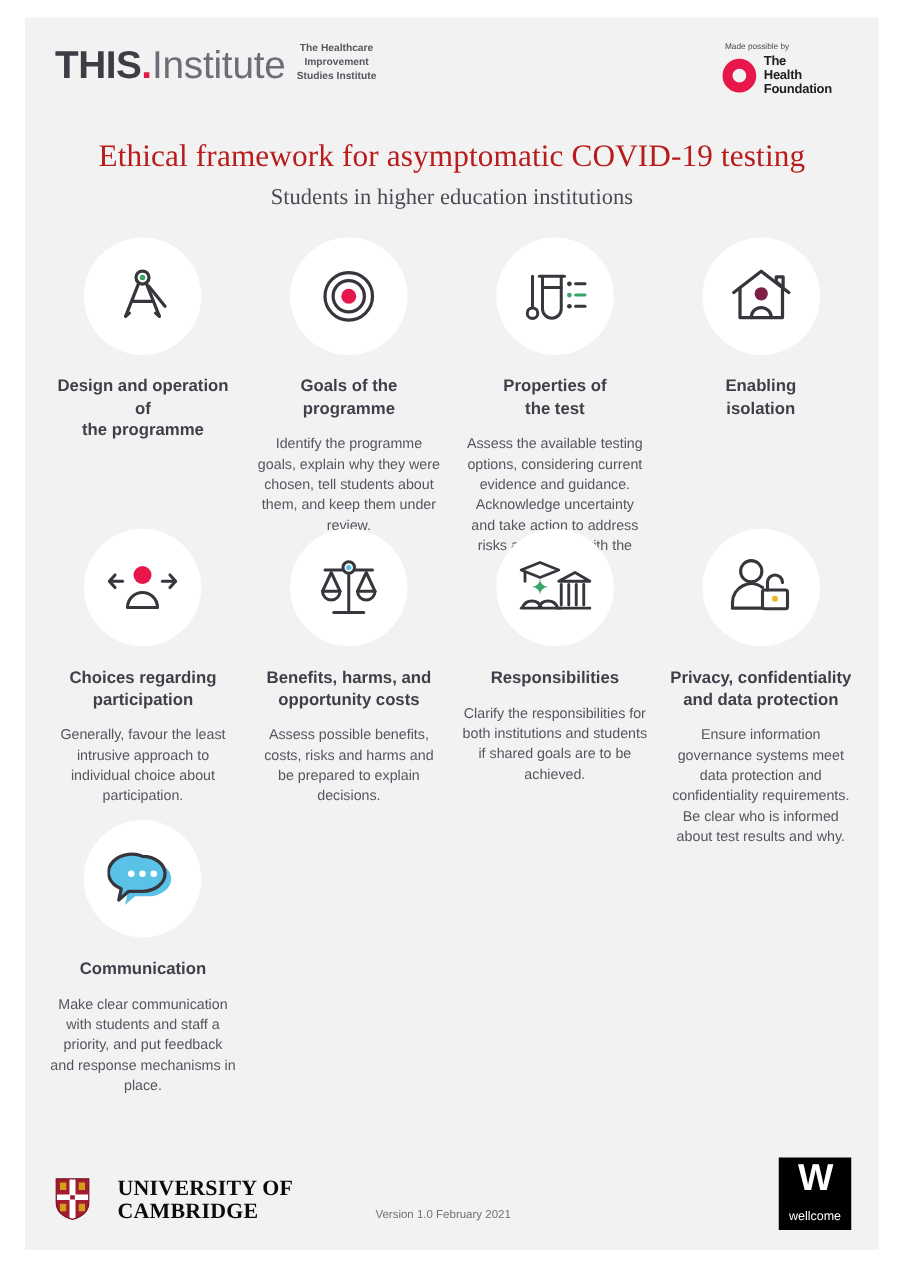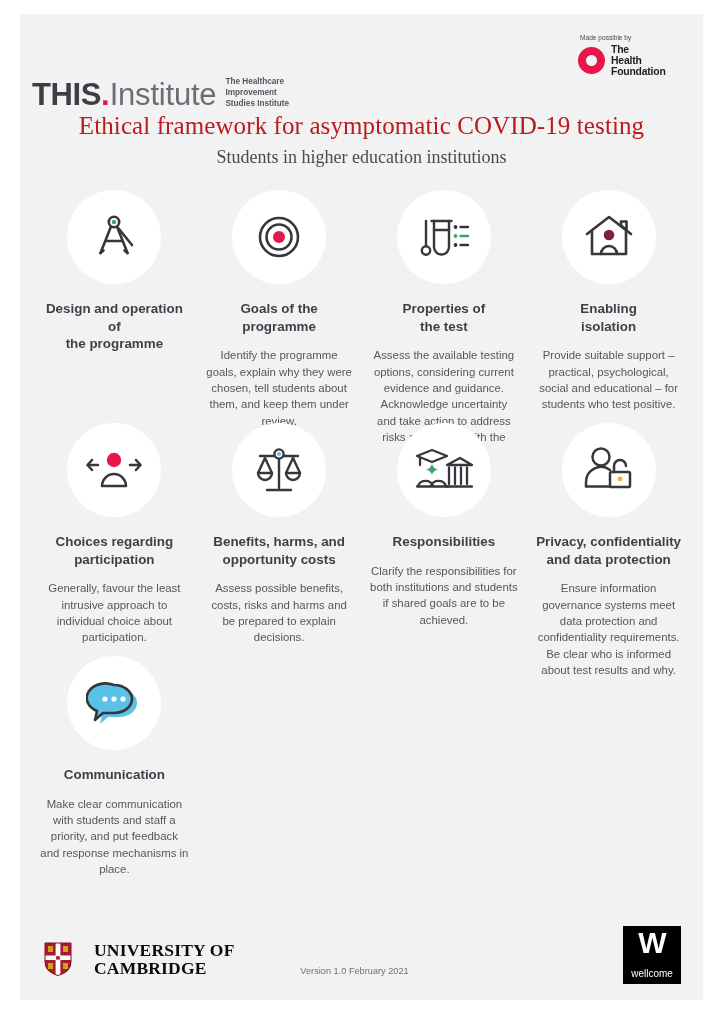--- a/index.html
+++ b/index.html
@@ -13,35 +13,35 @@
     position: absolute;
     left: 20px; top: 14px;
     width: 683px; height: 986px;
     background: #f2f2f2;
   }
 
   
   .header { position: relative; height: 84px; }
 
   .this-logo {
-    position: absolute; left: 12px; top: 20px;
-    display: flex; align-items: flex-end;
+    position: absolute; left: 24px; top: 20px;
+    display: flex; align-items: flex-end; text-align: center;
   }
   .this-word {
     font-size: 31px; font-weight: bold; letter-spacing: -0.4px;
     color: #3d3d46; line-height: 1;
   }
   .this-dot { color: #e8174b; font-size: 31px; font-weight: bold; line-height:1; }
   .inst-word {
     font-size: 31px; font-weight: 300; color: #6d6d78; line-height: 1;
     letter-spacing: -0.2px;
   }
   .this-sub {
     margin-left: 9px; margin-bottom: 1px;
-    font-size: 8.2px; line-height: 1.32; color: #56565f; font-weight: 600; margin-top: 43px;
+    font-size: 8.2px; line-height: 1.32; color: #56565f; font-weight: 600;
   }
 
   .hf-logo {
     position: absolute; right: 18px; top: 20px;
     width: 120px; text-align: left;
   }
   .hf-made { font-size: 6.6px; color: #4a4a52; margin-left: 15px; margin-bottom: 3px; }
   .hf-row { display: flex; align-items: center; }
   .hf-ring {
     width: 27px; height: 27px; border-radius: 50%;
@@ -210,21 +210,20 @@
         <svg width="54" height="50" viewBox="0 0 54 50" fill="none" stroke="#36363c" stroke-width="2.6" stroke-linecap="round" stroke-linejoin="round">
           <path d="M5 22 L27 5 L49 22"></path>
           <path d="M10 19 L10 42 L44 42 L44 19"></path>
           <path d="M39 9.5 L39 13.5 L44.5 18 L44.5 9.5 Z"></path>
           <circle cx="27" cy="23" r="5.3" fill="#7b1f46" stroke="none"></circle>
           <path d="M19 42 a8 8 0 0 1 16 0"></path>
         </svg>
       </div>
       <div class="card-title">Enabling
 isolation</div>
-      <div class="card-body">Provide suitable support – practical, psychological, social and educational – for students who test positive.</div>
     </div>
 
     <div class="card">
       <div class="icon-circle">
         <svg width="58" height="44" viewBox="0 0 58 44" fill="none" stroke="#36363c" stroke-width="2.5" stroke-linecap="round" stroke-linejoin="round">
           <circle cx="29" cy="12" r="7.2" fill="#e8174b" stroke="none"></circle>
           <path d="M17 38 a12 12 0 0 1 24 0 Z"></path>
           <path d="M13 17 L3 17"></path>
             <path d="M7 12 L2.5 17 L7 22"></path>
           <path d="M45 17 L55 17"></path>

